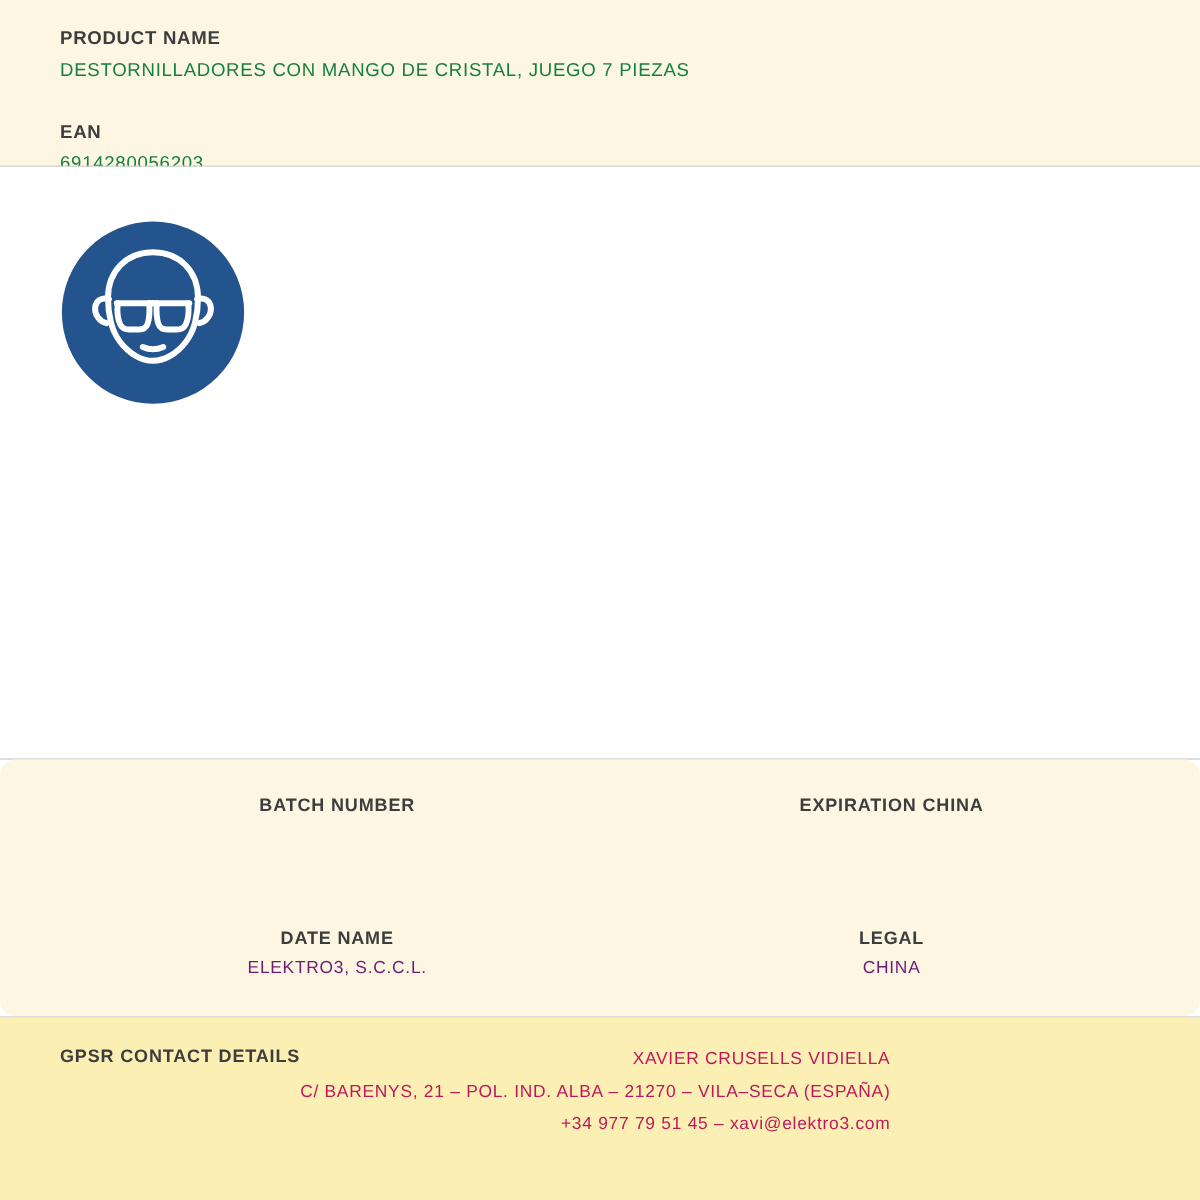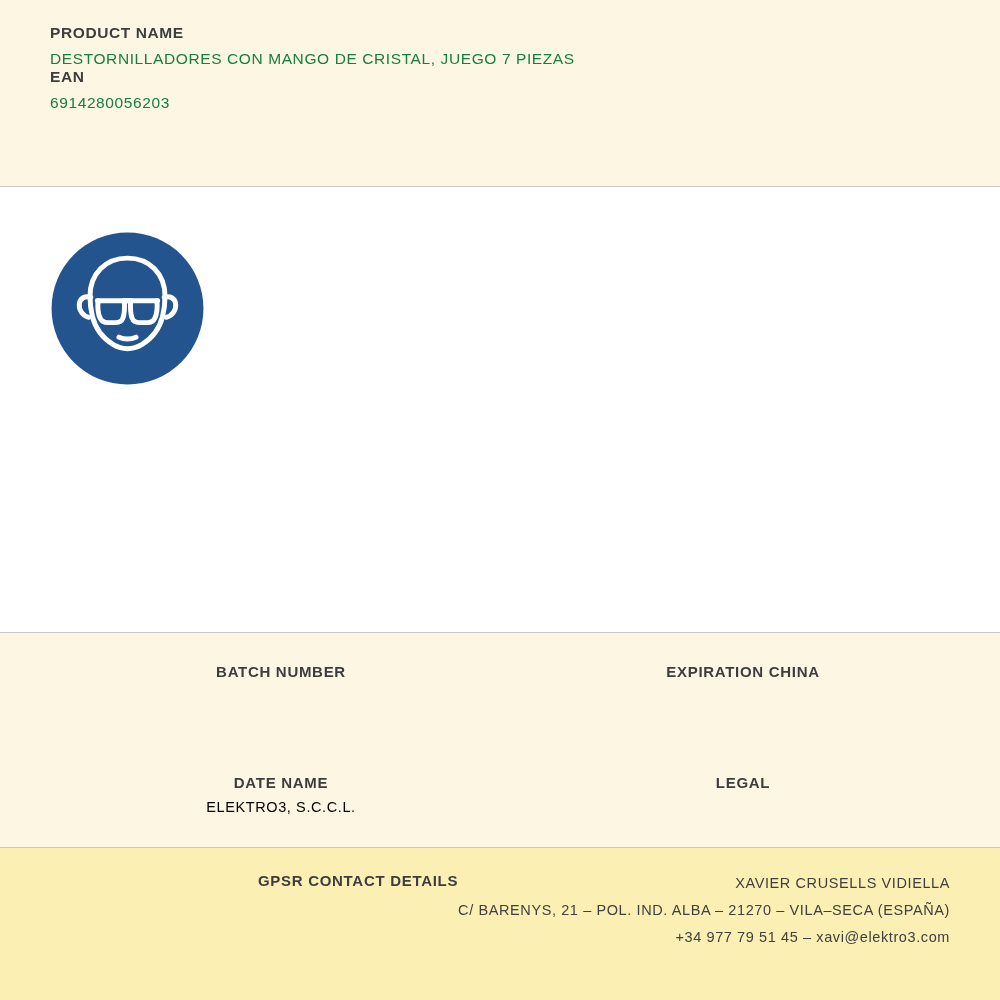--- a/index.html
+++ b/index.html
@@ -21,36 +21,37 @@
     display: flex;
     flex-direction: column;
     background: #ffffff;
   }
 
   
   .header {
     background: #fdf6e3;
     padding: 24px 50px 16px 50px;
     box-sizing: border-box;
-    height: 186px;
+    height: 138px;
   }
   .field-label {
     font-size: 15.5px;
     font-weight: bold;
     letter-spacing: 0.6px;
     color: #3d3d3d;
     margin: 0 0 8px 0;
   }
   .field-value {
     font-size: 15.5px;
     letter-spacing: 0.6px;
     color: #15803d;
     margin: 0;
   }
   .field-block + .field-block {
+    margin-top: 34px;
   }
   .divider {
     height: 1px;
     background: #c9c9c9;
     width: 100%;
   }
 
   
   .pictograms {
     background: #ffffff;
@@ -67,70 +68,71 @@
     width: 155px;
     height: 155px;
     display: block;
   }
 
   
   .info {
     background: #fdf6e3;
     padding: 22px 26px 24px 50px;
     box-sizing: border-box;
+    border-radius: 13px;
   }
   .info-grid {
     display: grid;
     grid-template-columns: 1fr 1fr;
     text-align: center;
   }
   .info-cell {
     padding: 8px 10px 6px 10px;
   }
   .info-label {
     font-size: 15px;
     font-weight: bold;
     letter-spacing: 0.7px;
     color: #3d3d3d;
     margin: 0 0 8px 0;
   }
   .info-value {
     font-size: 14.5px;
     letter-spacing: 0.6px;
-    color: #000000;
+    color: #701a75;
     margin: 0;
     min-height: 18px;
   }
   .info-row-2 .info-cell {
     padding-top: 62px;
   }
 
   
   .footer {
     background: #fcefb4;
     padding: 22px 50px 24px 50px;
     box-sizing: border-box;
     display: flex;
-    justify-content: flex-end;
+    justify-content: flex-start;
     align-items: flex-start;
     min-height: 152px;
   }
   .footer-label {
     font-size: 15px;
     font-weight: bold;
     letter-spacing: 0.7px;
     color: #3d3d3d;
     padding-top: 2px;
     white-space: nowrap;
   }
   .footer-lines {
     text-align: right;
     font-size: 14.5px;
     letter-spacing: 0.6px;
-    color: #404040;
+    color: #be185d;
     line-height: 27px;
   }
   .footer-lines div {
     margin: 0;
   }
 </style>
 </head>
 <body>
 
 <div class="page">
@@ -183,20 +185,21 @@
         <p class="info-value"></p>
       </div>
     </div>
     <div class="info-grid info-row-2">
       <div class="info-cell">
         <p class="info-label">DATE NAME</p>
         <p class="info-value">ELEKTRO3, S.C.C.L.</p>
       </div>
       <div class="info-cell">
         <p class="info-label">LEGAL</p>
+        <p class="info-value">CHINA</p>
       </div>
     </div>
   </div>
 
   <div class="divider"></div>
 
   <div class="footer">
     <div class="footer-label">GPSR CONTACT DETAILS</div>
     <div class="footer-lines">
       <div>XAVIER CRUSELLS VIDIELLA</div>

